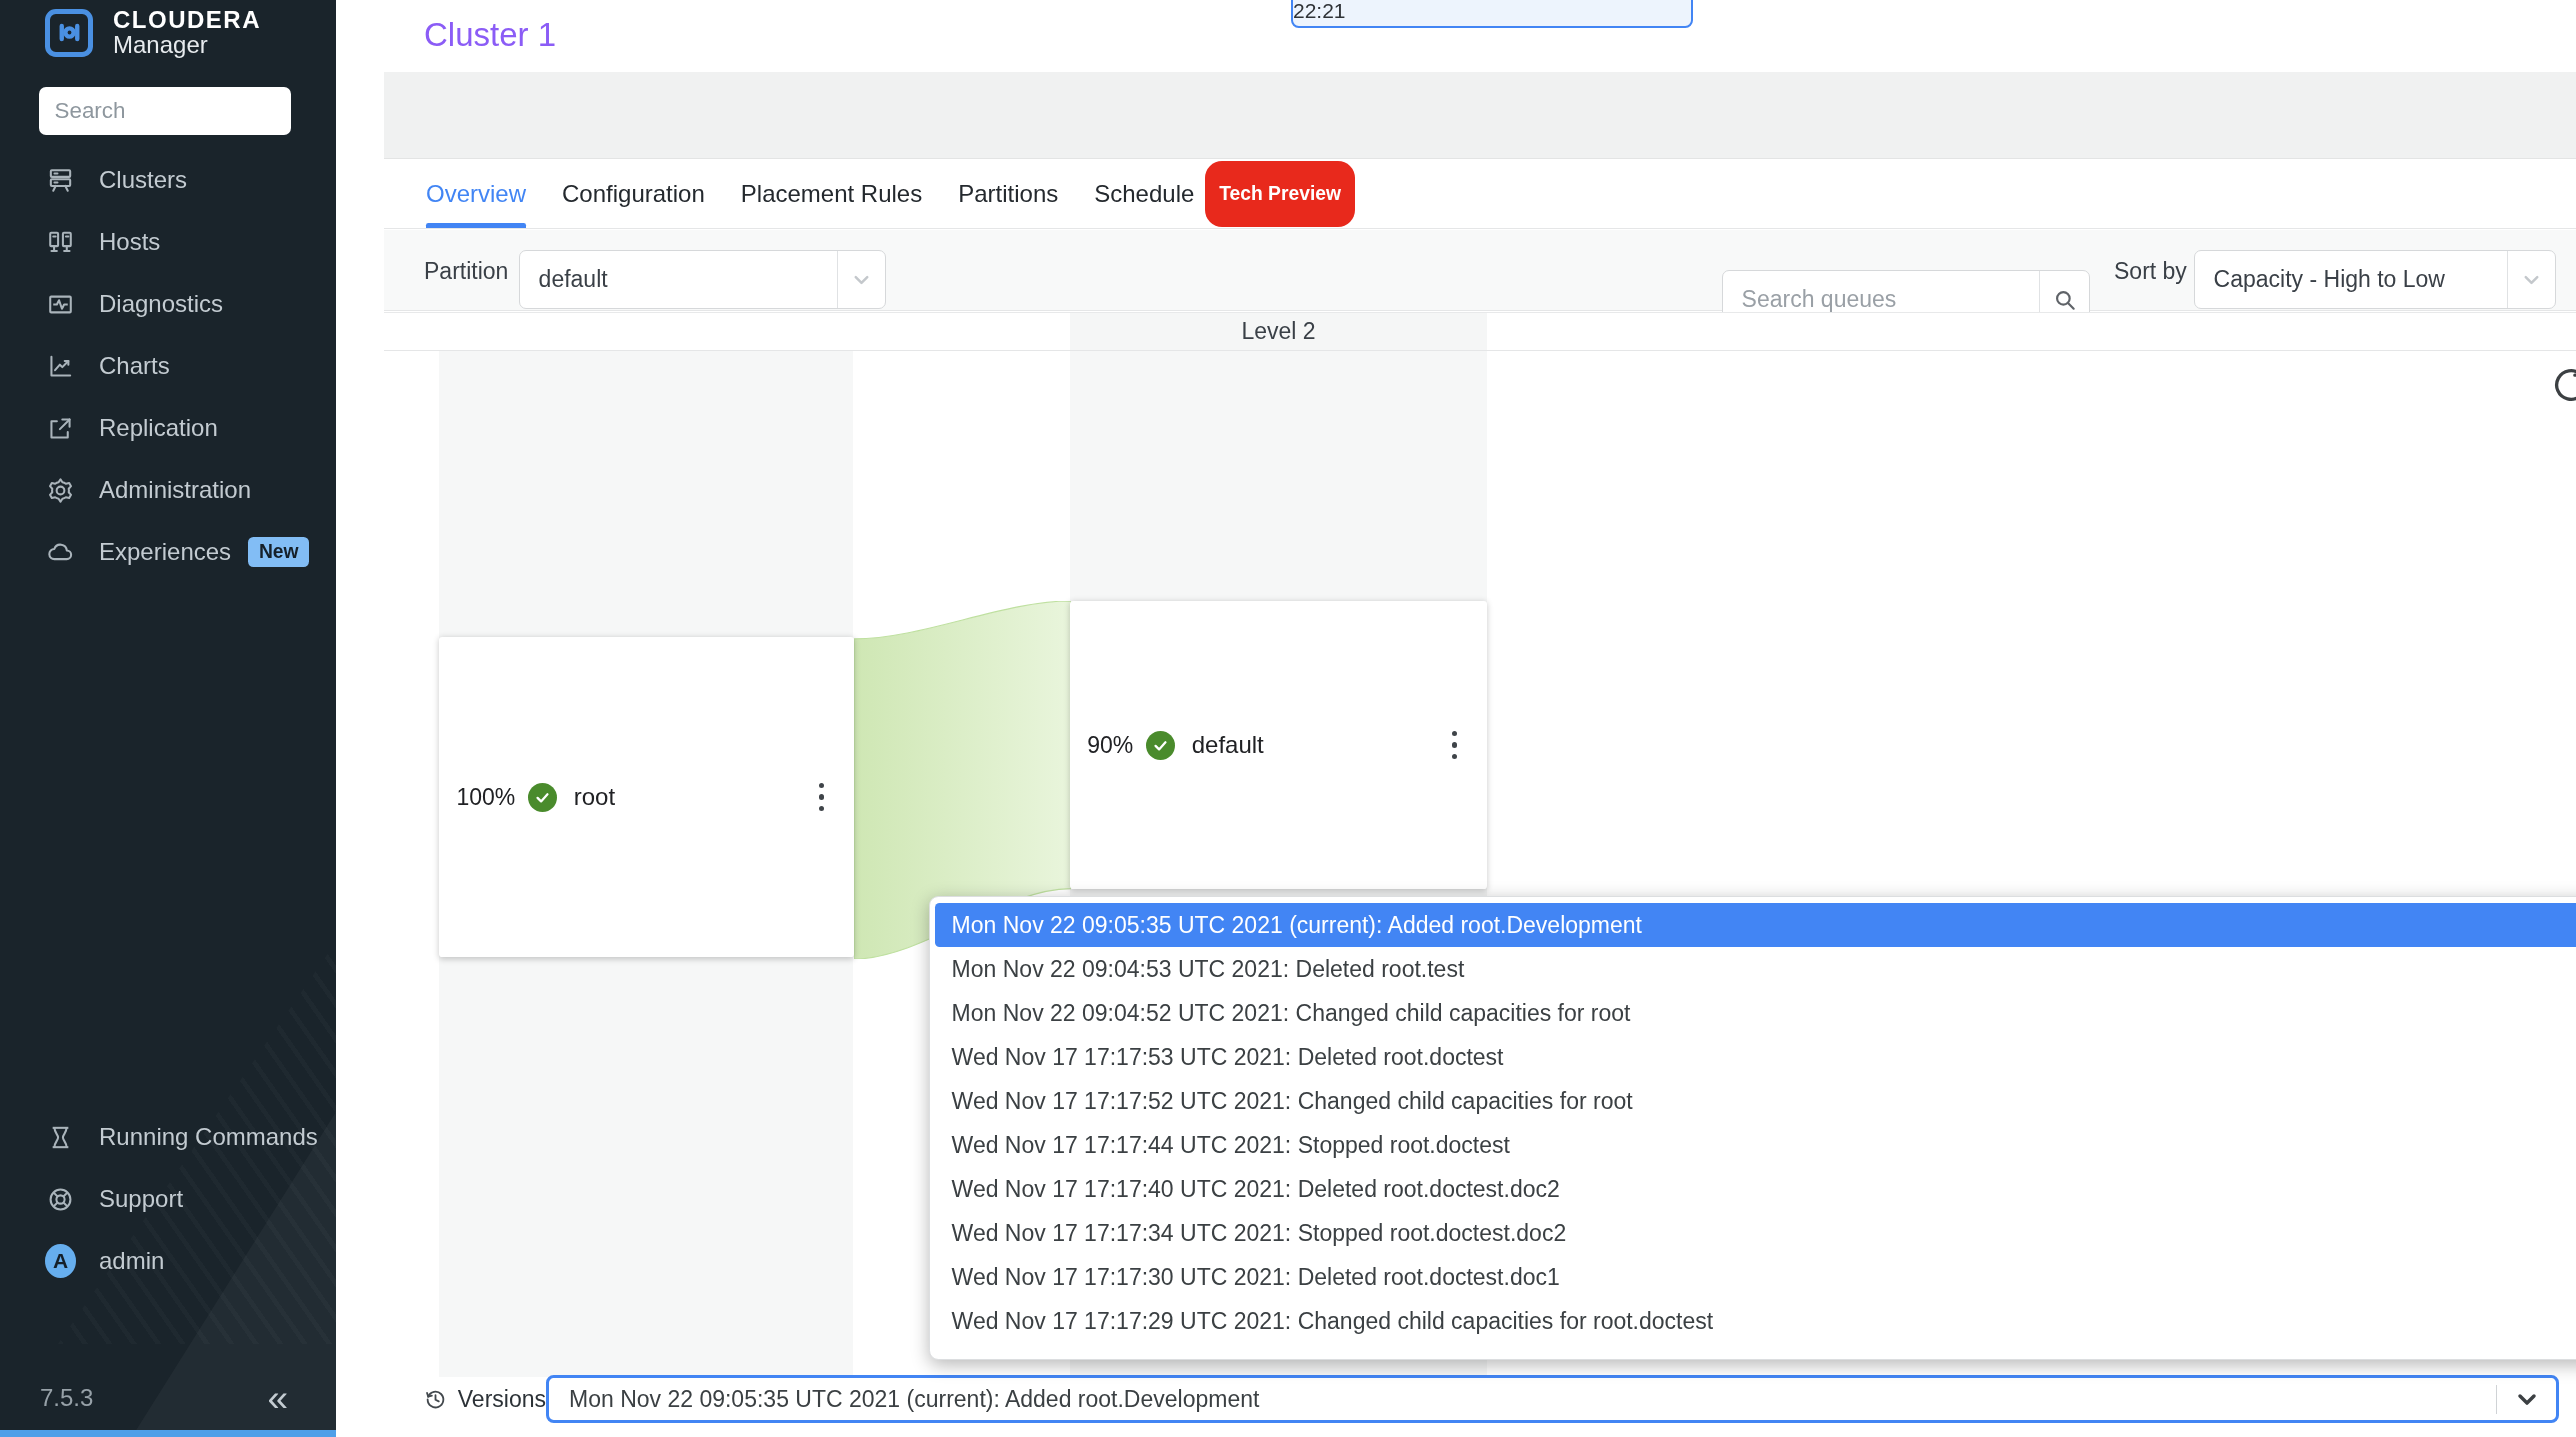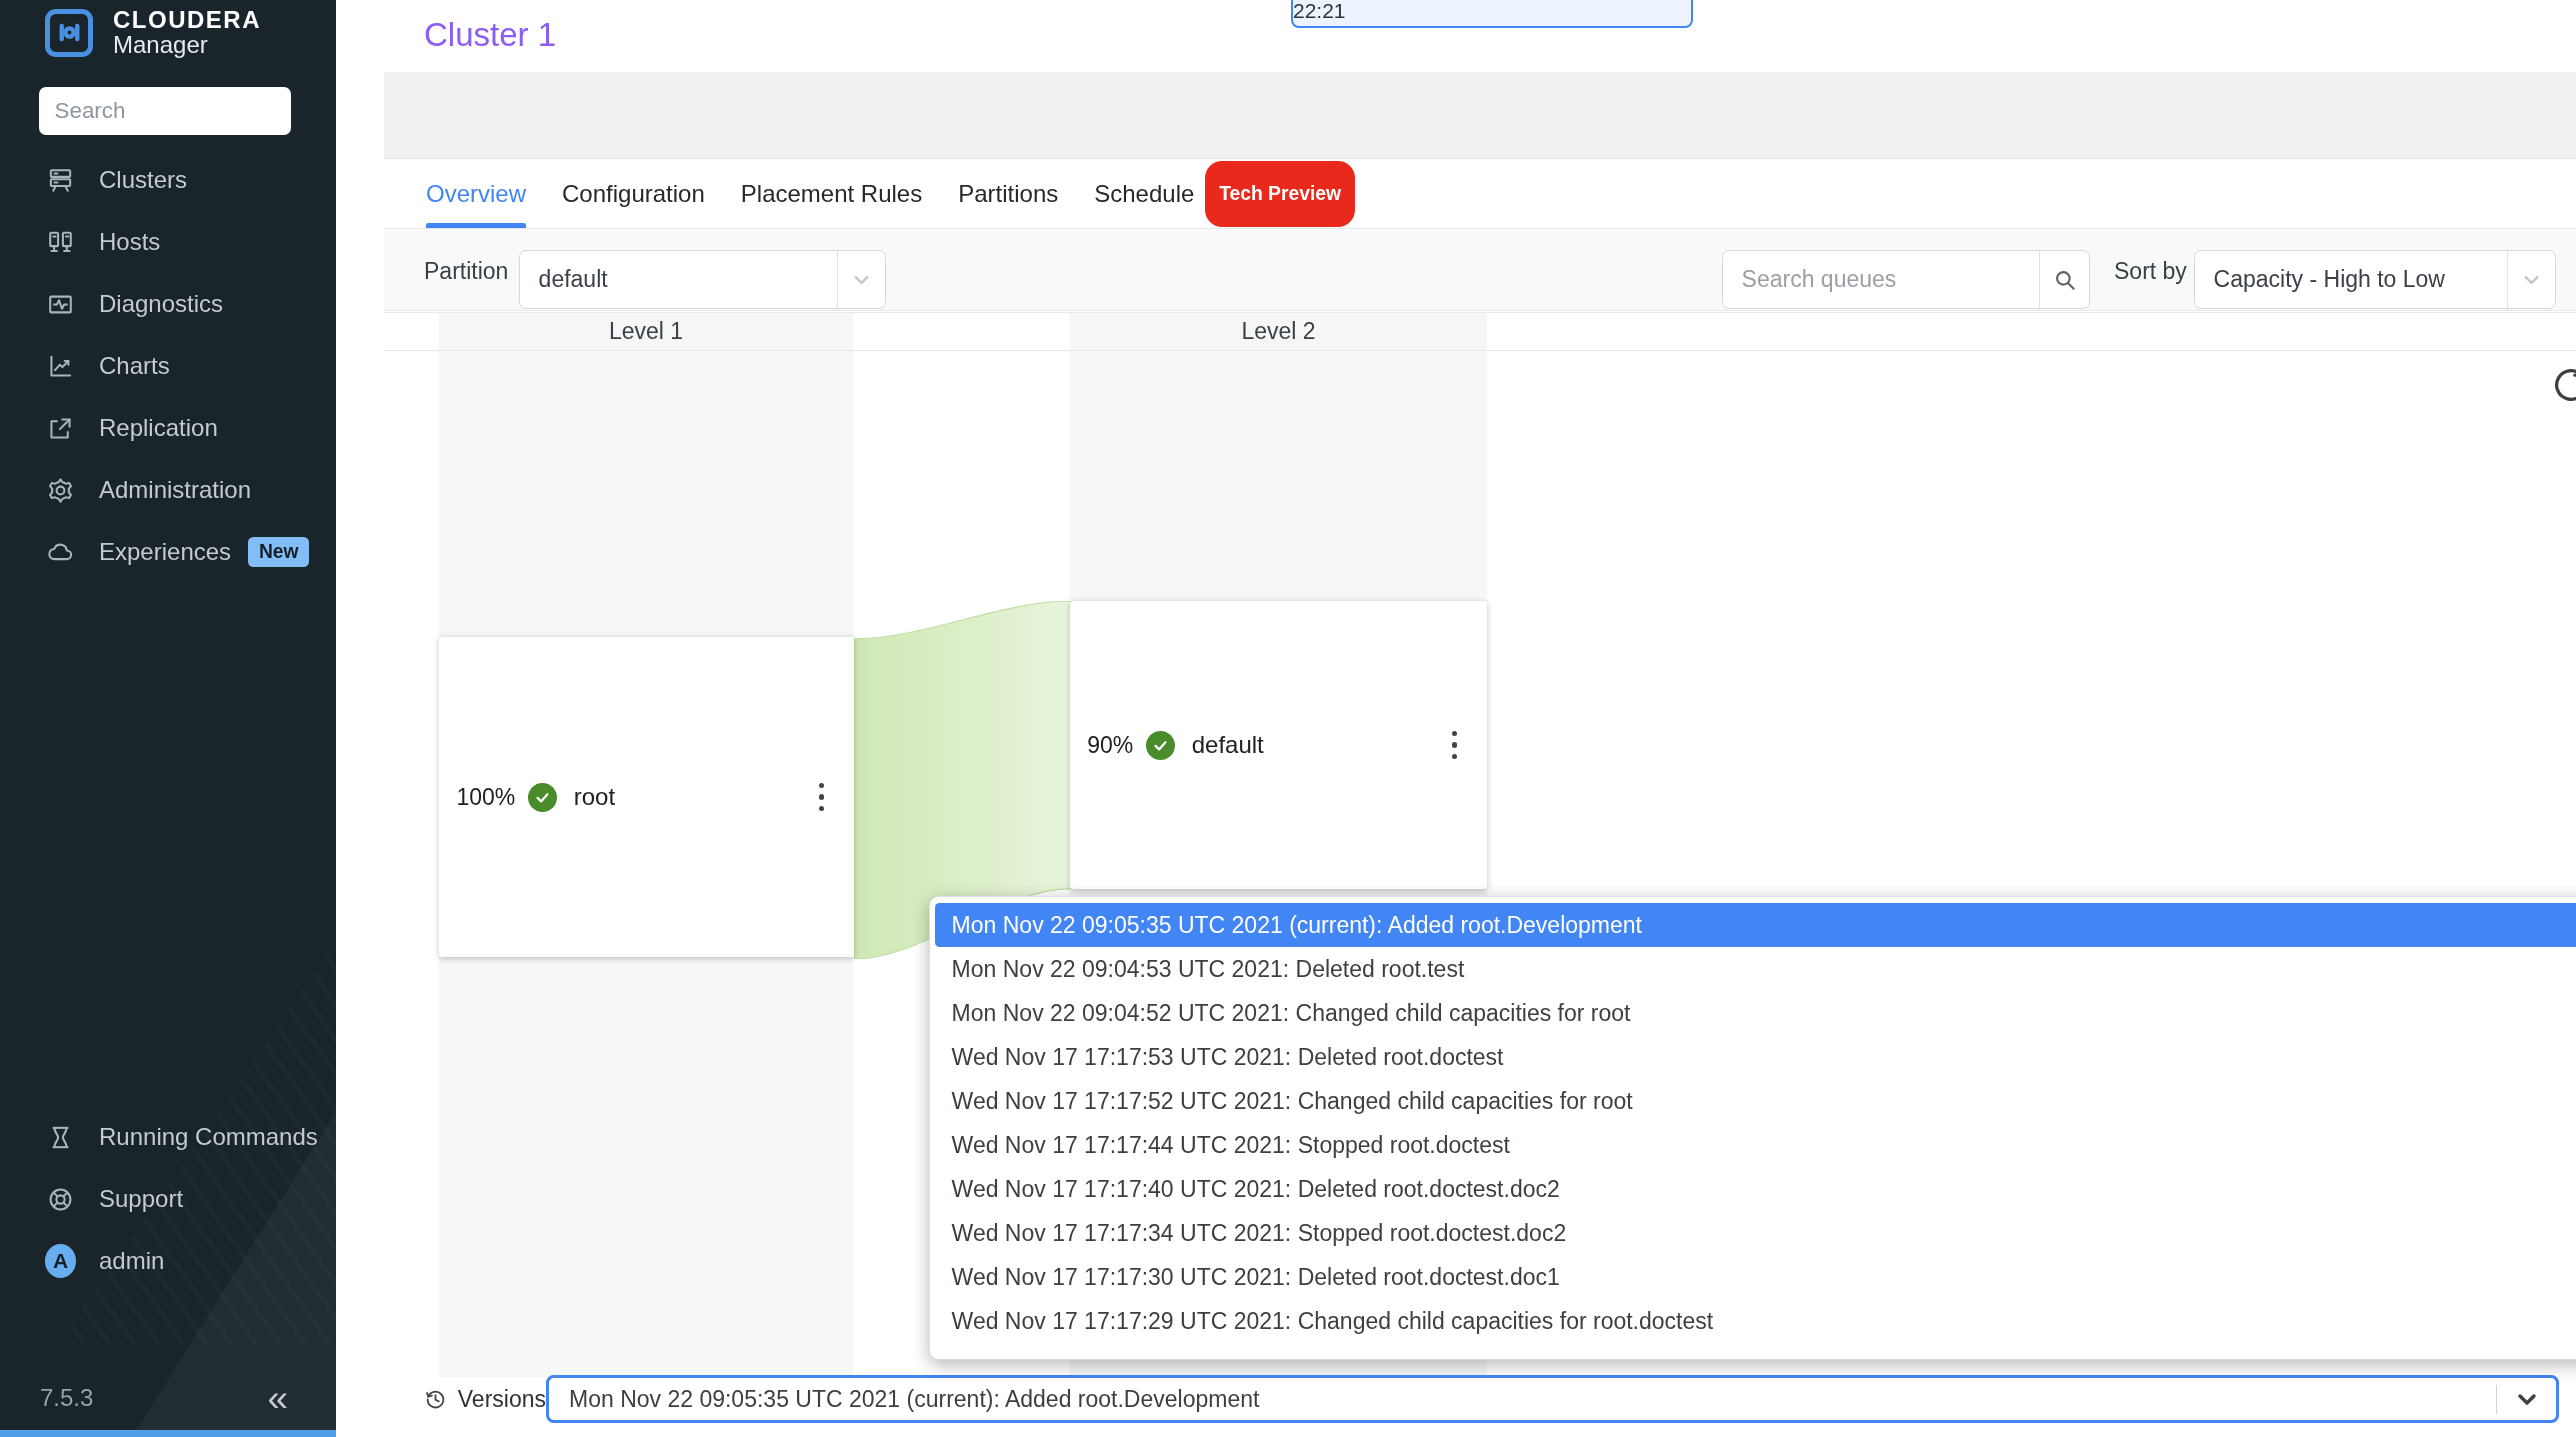--- a/index.html
+++ b/index.html
@@ -293,21 +293,21 @@
       <span class="tb-label" style="left:40px;">Partition</span>
       <div class="selectbox" style="left:135px; width:367px;">
         <span class="val">default</span>
         <span class="chev-seg">
           <svg width="23" height="23" viewBox="0 0 24 24" fill="none" stroke="#c4c8cc" stroke-width="2.6" stroke-linecap="round" stroke-linejoin="round">
               <polyline points="6,9.5 12,15.5 18,9.5"></polyline>
             </svg>
         </span>
       </div>
 
-      <div class="searchbox" style="left:1338px; width:368px;">
+      <div class="searchbox" style="left:1338px; width:368px;margin-top:20px;">
         <input type="text" placeholder="Search queues" style="">
         <span class="mag-seg">
           <svg width="26" height="26" viewBox="0 0 24 24" fill="none" stroke="#5f6368" stroke-width="2" stroke-linecap="round">
             <circle cx="10.5" cy="10.5" r="5.8"></circle>
               <line x1="15" y1="15" x2="20" y2="20"></line>
           </svg>
         </span>
       </div>
 
       <span class="tb-label" style="left:1730px;">Sort by</span>
@@ -315,21 +315,20 @@
         <span class="val">Capacity - High to Low</span>
         <span class="chev-seg">
           <svg width="23" height="23" viewBox="0 0 24 24" fill="none" stroke="#c4c8cc" stroke-width="2.6" stroke-linecap="round" stroke-linejoin="round">
               <polyline points="6,9.5 12,15.5 18,9.5"></polyline>
             </svg>
         </span>
       </div>
     </div>
 
     <div class="level-head-row">
-      <div class="level-head" style="left:55px; width:414px;">Level 1</div>
       <div class="level-head" style="left:686px; width:417px;">Level 2</div>
     </div>
 
     <div class="col-bg" style="left:55px; top:351px; width:414px; height:1026px;"></div>
     <div class="col-bg" style="left:686px; top:351px; width:417px; height:1026px;"></div>
 
     <svg class="ribbon" style="left:470px;" width="217" height="358" viewBox="0 0 280 463">
       <defs>
         <linearGradient id="ribbonGrad" x1="0" y1="0" x2="1" y2="0">
           <stop offset="0" stop-color="#cfe7b4"></stop>

